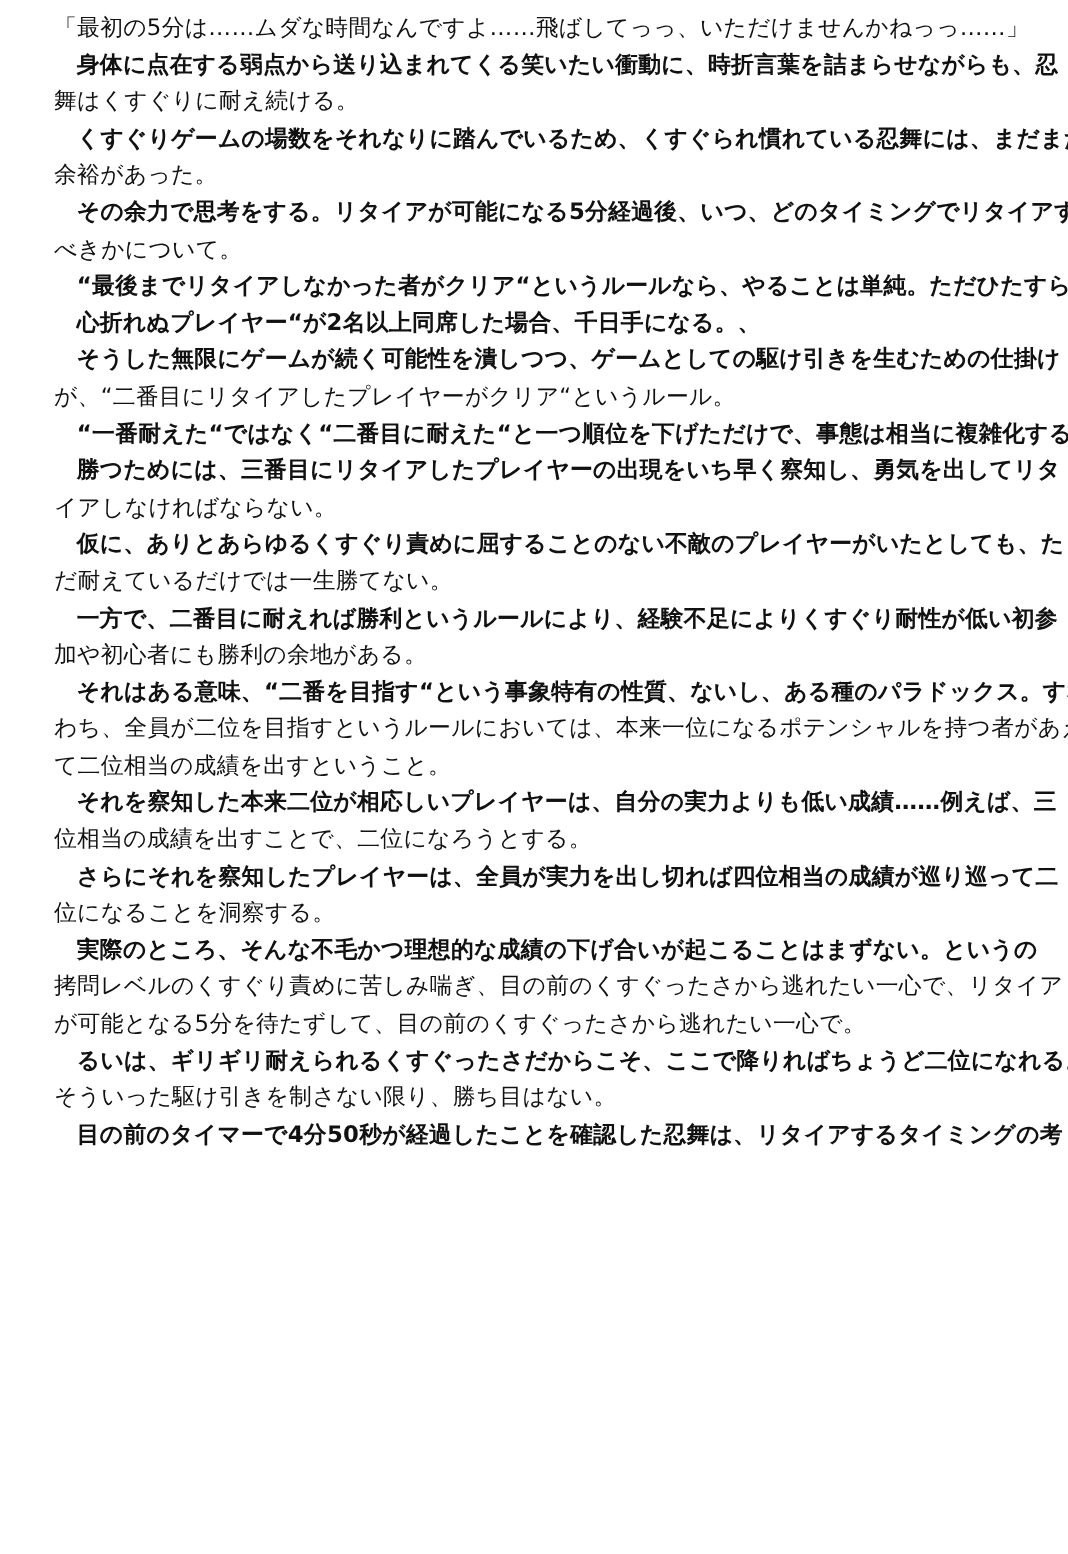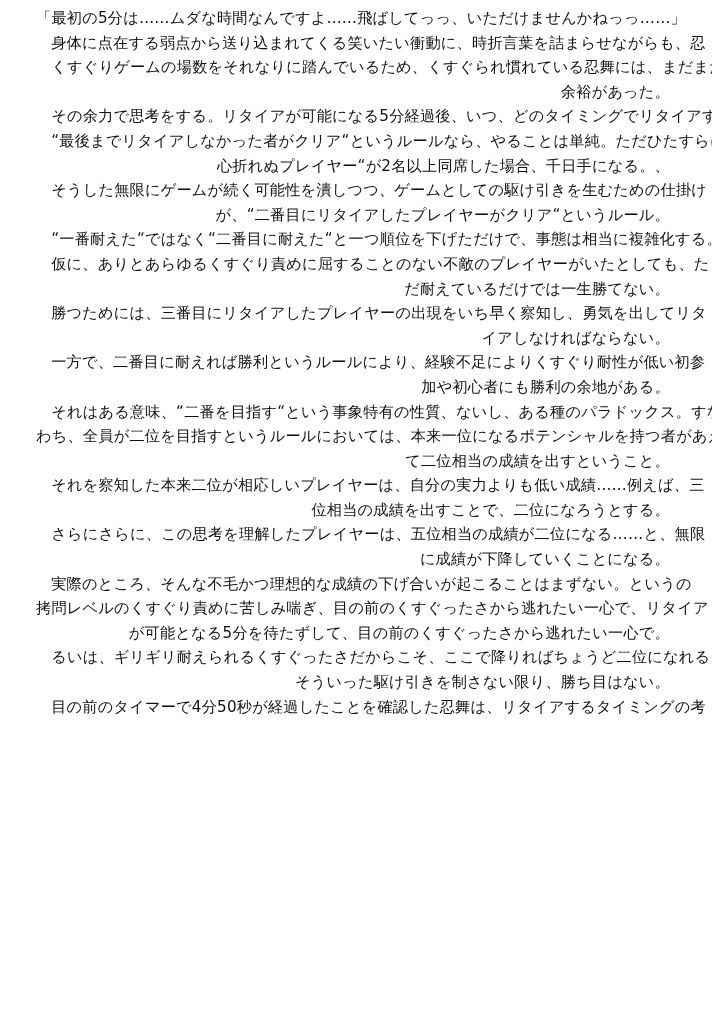--- a/index.html
+++ b/index.html
@@ -26,80 +26,82 @@
     }
     .para {
       margin: 0;
       padding: 0;
       word-break: break-all;
       line-break: anywhere;
     }
     .para .line {
       display: block;
       white-space: nowrap;
-      text-align: right;
     }
     .para.indent .line:first-child {
       text-indent: 1em;
+      font-weight: bold;
     }
   </style>
 </head>
 <body>
 
 <div class="page" id="page">
     <p class="para">
       <span class="line">「最初の5分は……ムダな時間なんですよ……飛ばしてっっ、いただけませんかねっっ……」</span>
     </p>
     <p class="para indent">
       <span class="line">身体に点在する弱点から送り込まれてくる笑いたい衝動に、時折言葉を詰まらせながらも、忍</span>
+      <span class="line">舞はくすぐりに耐え続ける。</span>
     </p>
     <p class="para indent">
       <span class="line">くすぐりゲームの場数をそれなりに踏んでいるため、くすぐられ慣れている忍舞には、まだまだ</span>
       <span class="line">余裕があった。</span>
     </p>
     <p class="para indent">
       <span class="line">その余力で思考をする。リタイアが可能になる5分経過後、いつ、どのタイミングでリタイアす</span>
+      <span class="line">べきかについて。</span>
     </p>
     <p class="para indent">
       <span class="line">“最後までリタイアしなかった者がクリア“というルールなら、やることは単純。ただひたすらに</span>
     </p>
     <p class="para indent">
       <span class="line">心折れぬプレイヤー“が2名以上同席した場合、千日手になる。、</span>
     </p>
     <p class="para indent">
       <span class="line">そうした無限にゲームが続く可能性を潰しつつ、ゲームとしての駆け引きを生むための仕掛け</span>
       <span class="line">が、“二番目にリタイアしたプレイヤーがクリア“というルール。</span>
     </p>
     <p class="para indent">
       <span class="line">“一番耐えた“ではなく“二番目に耐えた“と一つ順位を下げただけで、事態は相当に複雑化する。</span>
     </p>
     <p class="para indent">
+      <span class="line">勝つためには、三番目にリタイアしたプレイヤーの出現をいち早く察知し、勇気を出してリタ</span>
+      <span class="line">イアしなければならない。</span>
+    </p>
+    <p class="para indent">
       <span class="line">仮に、ありとあらゆるくすぐり責めに屈することのない不敵のプレイヤーがいたとしても、た</span>
       <span class="line">だ耐えているだけでは一生勝てない。</span>
-    </p>
-    <p class="para indent">
-      <span class="line">勝つためには、三番目にリタイアしたプレイヤーの出現をいち早く察知し、勇気を出してリタ</span>
-      <span class="line">イアしなければならない。</span>
     </p>
     <p class="para indent">
       <span class="line">一方で、二番目に耐えれば勝利というルールにより、経験不足によりくすぐり耐性が低い初参</span>
       <span class="line">加や初心者にも勝利の余地がある。</span>
     </p>
     <p class="para indent">
       <span class="line">それはある意味、“二番を目指す“という事象特有の性質、ないし、ある種のパラドックス。すな</span>
       <span class="line">わち、全員が二位を目指すというルールにおいては、本来一位になるポテンシャルを持つ者があえ</span>
       <span class="line">て二位相当の成績を出すということ。</span>
     </p>
     <p class="para indent">
       <span class="line">それを察知した本来二位が相応しいプレイヤーは、自分の実力よりも低い成績……例えば、三</span>
       <span class="line">位相当の成績を出すことで、二位になろうとする。</span>
     </p>
     <p class="para indent">
-      <span class="line">さらにさらに、この思考を理解したプレイヤーは、五位相当の成績が二位になる……と、無限</span>
-      <span class="line">に成績が下降していくことになる。</span>
+      <span class="line">さらにそれを察知したプレイヤーは、全員が実力を出し切れば四位相当の成績が巡り巡って二</span>
+      <span class="line">位になることを洞察する。</span>
     </p>
     <p class="para indent">
       <span class="line">実際のところ、そんな不毛かつ理想的な成績の下げ合いが起こることはまずない。というの</span>
       <span class="line">拷問レベルのくすぐり責めに苦しみ喘ぎ、目の前のくすぐったさから逃れたい一心で、リタイア</span>
       <span class="line">が可能となる5分を待たずして、目の前のくすぐったさから逃れたい一心で。</span>
     </p>
     <p class="para indent">
       <span class="line">るいは、ギリギリ耐えられるくすぐったさだからこそ、ここで降りればちょうど二位になれる。</span>
       <span class="line">そういった駆け引きを制さない限り、勝ち目はない。</span>
     </p>

